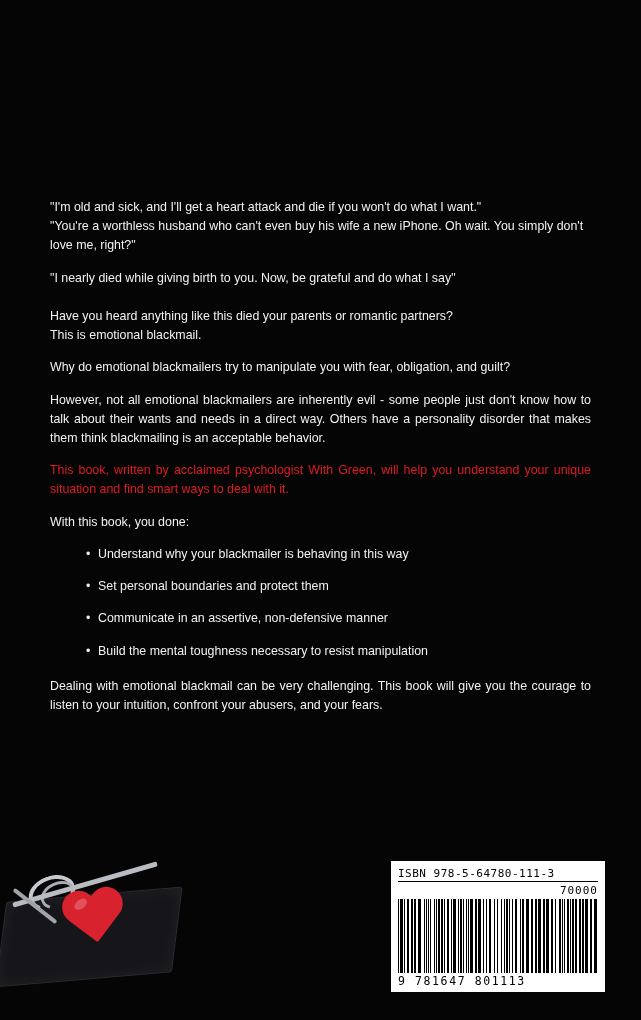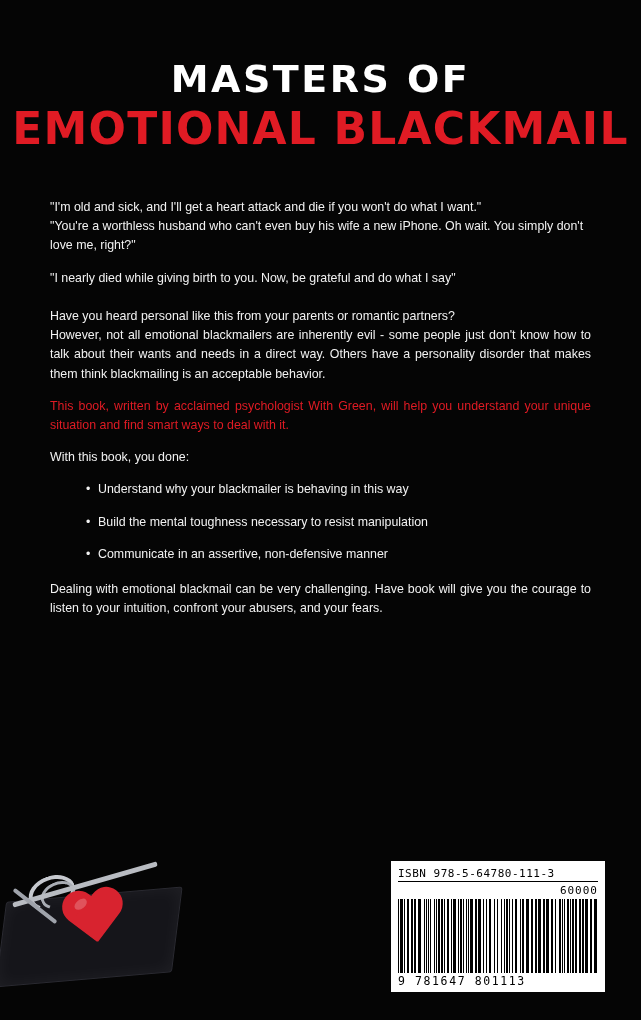--- a/index.html
+++ b/index.html
@@ -247,66 +247,65 @@
     letter-spacing: 1.6px;
     margin-top: 1px;
     white-space: nowrap;
   }
 </style>
 </head>
 <body>
 
 <div class="page">
 
-  <div class="title-block">
-    <div class="title-line1">MASTERS OF</div>
-    <div class="title-line2">EMOTIONAL BLACKMAIL</div>
-  </div>
 
   <div class="body-copy">
 
     <div class="quote-group">
       <p>"I'm old and sick, and I'll get a heart attack and die if you won't do what I want."</p>
       <p>"You're a worthless husband who can't even buy his wife a new iPhone. Oh wait. You simply don't love me, right?"</p>
     </div>
 
     <p class="para nojust">"I nearly died while giving birth to you. Now, be grateful and do what I say"</p>
 
     <div class="spacer-sm"></div>
 
-    <p class="para tight nojust">Have you heard personal like this from your parents or romantic partners?</p>
+    <p class="para tight nojust">Have you heard anything like this died your parents or romantic partners?</p>
+    <p class="para nojust">This is emotional blackmail.</p>
+    <p class="para nojust">Why do emotional blackmailers try to manipulate you with fear, obligation, and guilt?</p>
     <p class="para">However, not all emotional blackmailers are inherently evil - some people just don't know how to talk about their wants and needs in a direct way. Others have a personality disorder that makes them think blackmailing is an acceptable behavior.</p>
 
     <p class="highlight">This book, written by acclaimed psychologist With Green, will help you understand your unique situation and find smart ways to deal with it.</p>
 
     <p class="para nojust">With this book, you done:</p>
 
     <ul class="list">
       <li>Understand why your blackmailer is behaving in this way</li>
+      <li>Set personal boundaries and protect them</li>
+      <li>Communicate in an assertive, non-defensive manner</li>
       <li>Build the mental toughness necessary to resist manipulation</li>
-      <li>Communicate in an assertive, non-defensive manner</li>
     </ul>
 
-    <p class="para">Dealing with emotional blackmail can be very challenging. Have book will give you the courage to listen to your intuition, confront your abusers, and your fears.</p>
+    <p class="para">Dealing with emotional blackmail can be very challenging. This book will give you the courage to listen to your intuition, confront your abusers, and your fears.</p>
   </div>
 
   <div class="trap">
     <div class="trap-base"></div>
     <div class="trap-spring"></div>
     <div class="trap-spring2"></div>
     <div class="trap-bar"></div>
     <div class="trap-bar2"></div>
     <div class="heart">
       <div class="heart-shine"></div>
     </div>
   </div>
 
   <div class="barcode-box">
     <div class="isbn-line">ISBN 978-5-64780-111-3</div>
-    <div class="price-code">60000</div>
+    <div class="price-code">70000</div>
     <div class="bars">
         <span style="width:1px"></span>
         <span style="width:1px;background:transparent"></span>
         <span style="width:3px"></span>
         <span style="width:1px;background:transparent"></span>
         <span style="width:1px"></span>
         <span style="width:2px;background:transparent"></span>
         <span style="width:2px"></span>
         <span style="width:2px;background:transparent"></span>
         <span style="width:2px"></span>

